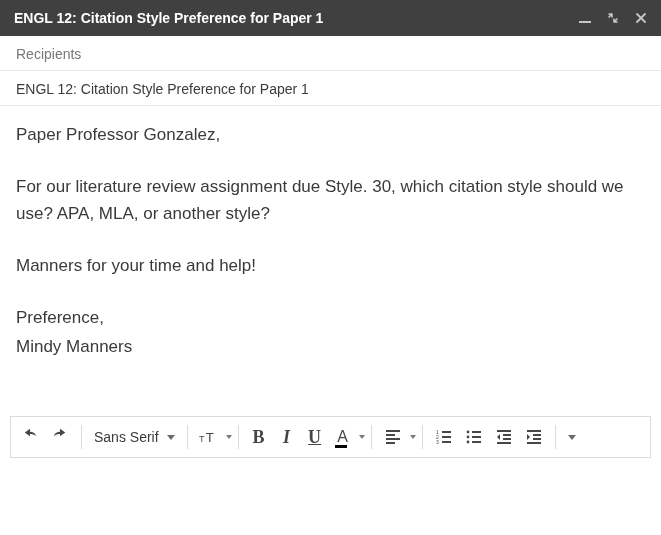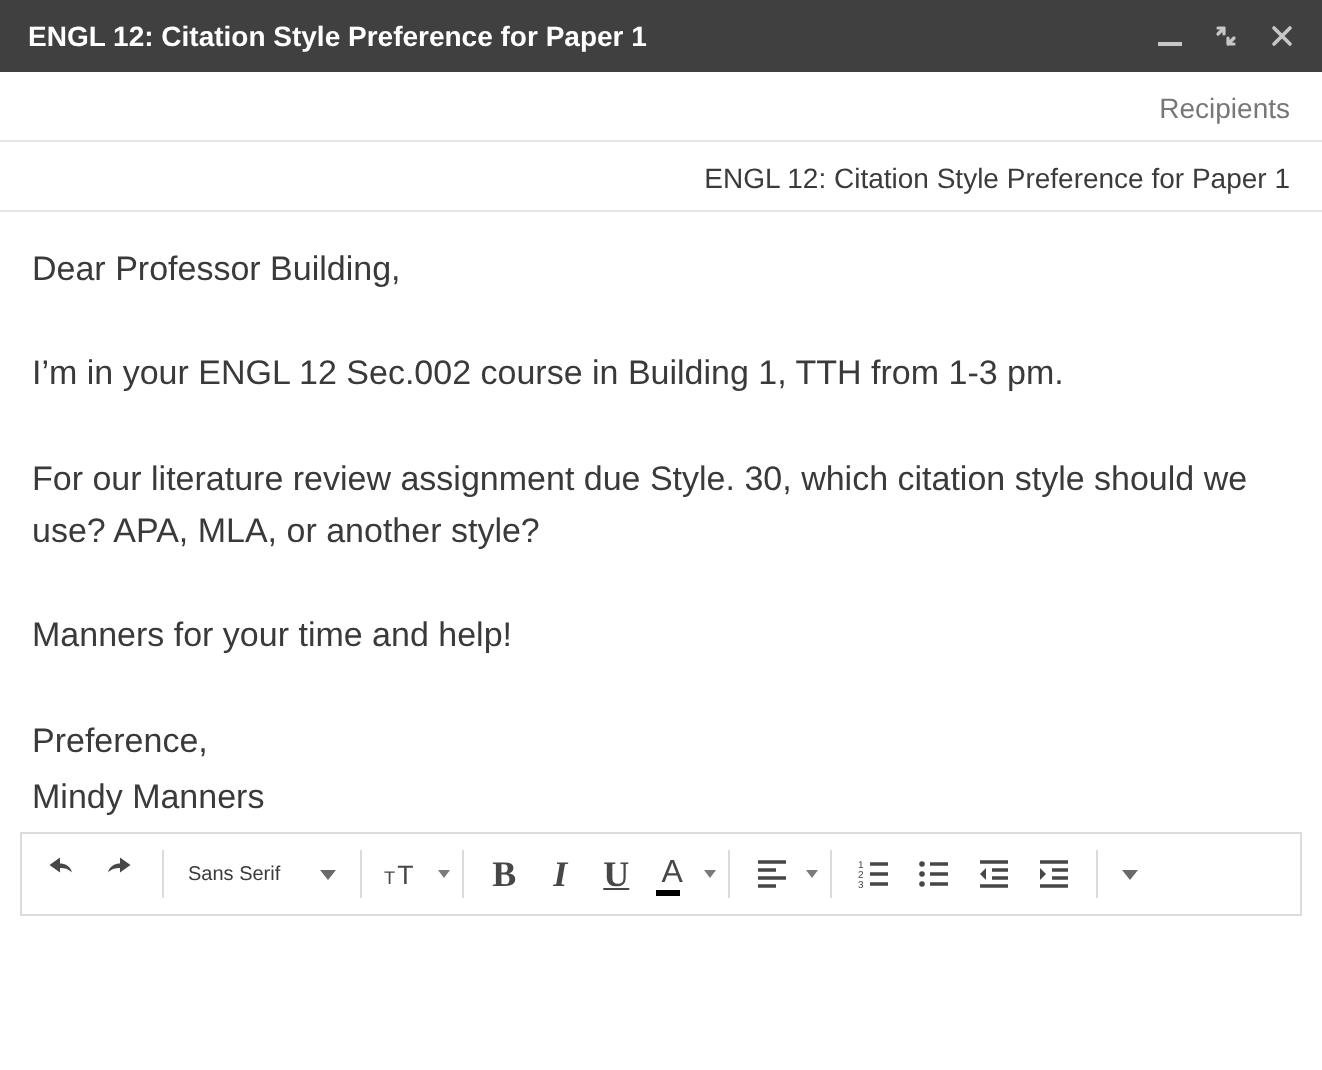--- a/index.html
+++ b/index.html
@@ -24,21 +24,20 @@
   .titlebar .title{flex:1;}
   .titlebar .win-icons{display:flex;gap:16px;align-items:center;}
   .titlebar .win-icons span{color:#c7c7c7;cursor:pointer;display:inline-flex;}
   .titlebar .win-icons svg{display:block;}
   
   .header-row{
     padding:10px 16px 8px;
     border-bottom:1px solid #e6e6e6;
     font-size:14px;
     color:#777;
-    text-align:right;
   }
   .header-row.subject{color:#3b3b3b;}
   
   .body-area{
     flex:1;
     padding:16px 16px 0;
     font-size:17px;
     line-height:1.55;
     color:#3a3a3a;
     overflow:auto;
@@ -77,23 +76,23 @@
   .tb-btn.italic{font-style:italic;}
   .tb-btn.under{text-decoration:underline;}
   .tb-btn.acolor{position:relative;font-family:Arial,sans-serif;font-weight:normal;font-size:16px;}
   .acolor::after{
     content:"";
     position:absolute;
     bottom:5px;left:6px;right:10px;height:3px;
     background:#000;
   }
   .font-picker{
-    display:flex;align-items:center;gap:20px;
+    display:flex;align-items:center;gap:8px;
     padding:0 6px;cursor:pointer;
-    font-size:10px;color:#3b3b3b;
+    font-size:14px;color:#3b3b3b;
   }
   .caret{
     width:0;height:0;
     border-left:4px solid transparent;
     border-right:4px solid transparent;
     border-top:5px solid #6a6a6a;
   }
   .caret.sm{border-left-width:3px;border-right-width:3px;border-top-width:4px;border-top-color:#7a7a7a;margin-left:2px;}
   .tb-combo{display:flex;align-items:center;}
 </style>
@@ -122,22 +121,21 @@
           </svg>
       </span>
     </div>
   </div>
 
   <div class="header-row">Recipients</div>
 
   <div class="header-row subject">ENGL 12: Citation Style Preference for Paper 1</div>
 
   <div class="body-area">
-    <p>Dear Professor Building,</p>
-    <p>I’m in your ENGL 12 Sec.002 course in Building 1, TTH from 1-3 pm.</p>
+    <p>Paper Professor Gonzalez,</p>
     <p>For our literature review assignment due Style. 30, which citation style should we use? APA, MLA, or another style?</p>
     <p>Manners for your time and help!</p>
     <p class="sig-top">Preference,</p>
     <p class="tight">Mindy Manners</p>
   </div>
 
   <div class="toolbar-wrap">
     <div class="toolbar">
 
       <div class="tb-group">

